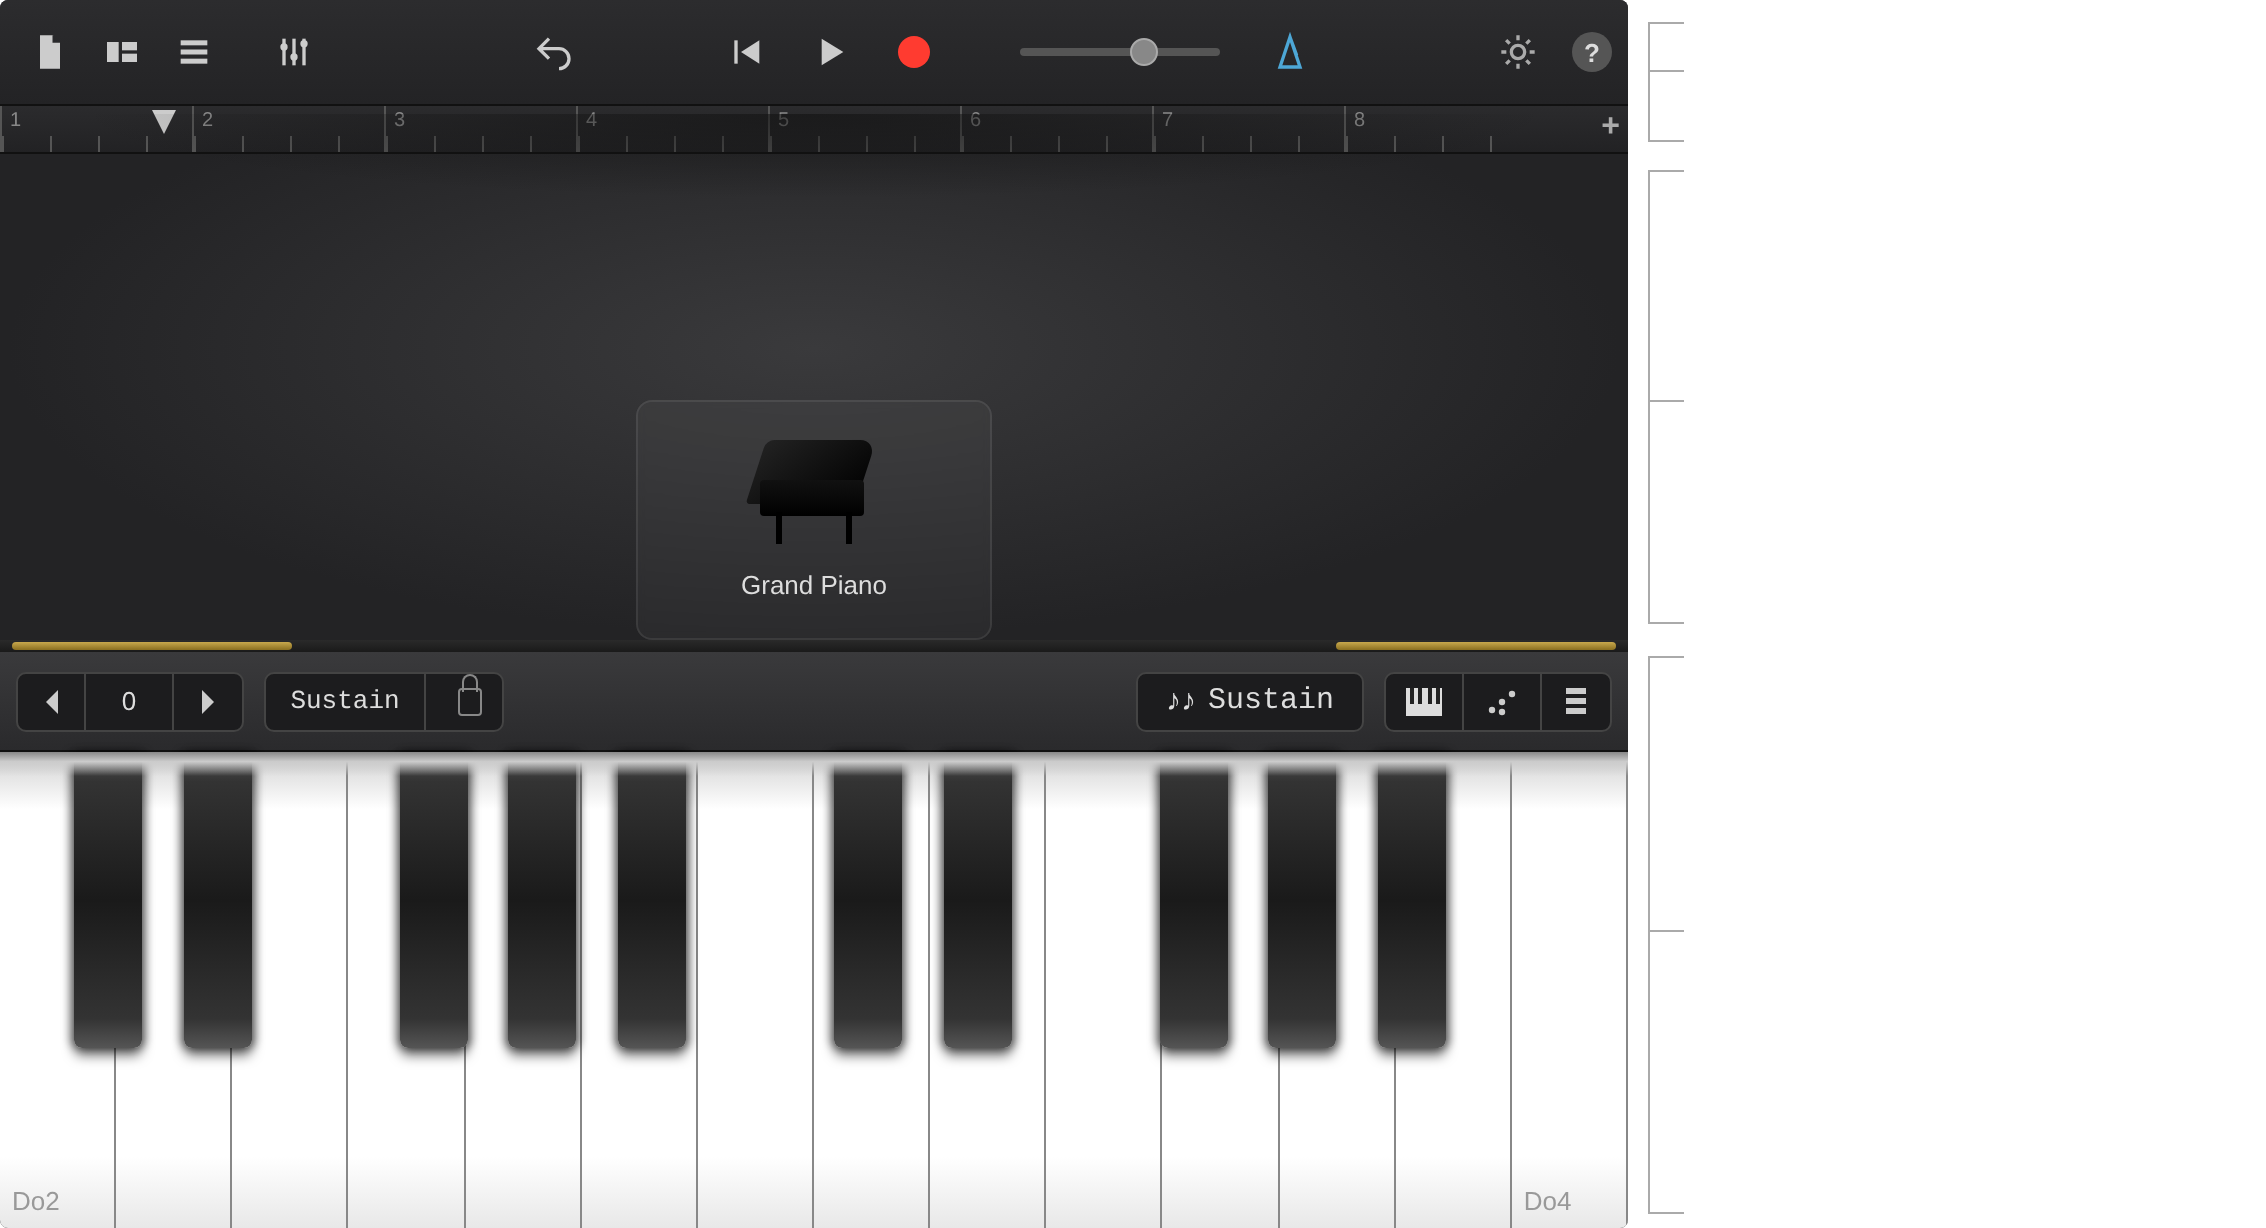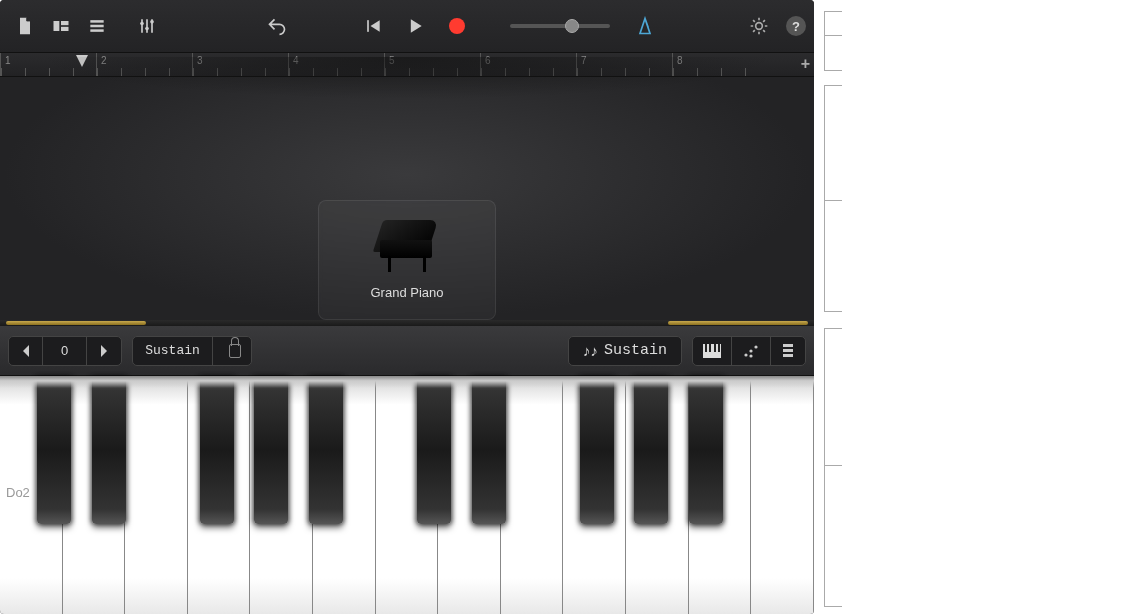--- a/index.html
+++ b/index.html
@@ -202,21 +202,21 @@
   }
   .gloss {
     position:absolute; top:0; left:0; right:0; height:12px;
     background: linear-gradient(#888,#ccc 40%, transparent);
     z-index:5;
   }
   .white-key {
     flex: 1 1 0;
     border-right: 1px solid #888;
     position: relative;
-    display:flex; align-items:center; justify-content:flex-start;
+    display:flex; align-items:flex-end; justify-content:flex-start;
     padding: 0 0 6px 6px;
     color:#999; font-size:13px;
   }
   .white-key:last-child { border-right:none; }
   .black-keys {
     position:absolute; top:0; left:0; right:0; height:148px; z-index:3;
     pointer-events: none;
   }
   .black-key {
     position:absolute; top:0; width:34px; height:148px;
@@ -418,20 +418,23 @@
     <div class="white-key"></div>
     <div class="white-key"></div>
     <div class="white-key"></div>
     <div class="white-key"></div>
     <div class="white-key"></div>
     <div class="white-key"></div>
     <div class="white-key"></div>
     <div class="white-key"></div>
     <div class="white-key"></div>
     <div class="white-key"></div>
+    <div class="white-key">
+        <span>Do4</span>
+      </div>
 
     <div class="black-keys">
 
       <div class="black-key" style="left:37px"></div>
       <div class="black-key" style="left:92px"></div>
       <div class="black-key" style="left:200px"></div>
       <div class="black-key" style="left:254px"></div>
       <div class="black-key" style="left:309px"></div>
       <div class="black-key" style="left:417px"></div>
       <div class="black-key" style="left:472px"></div>

